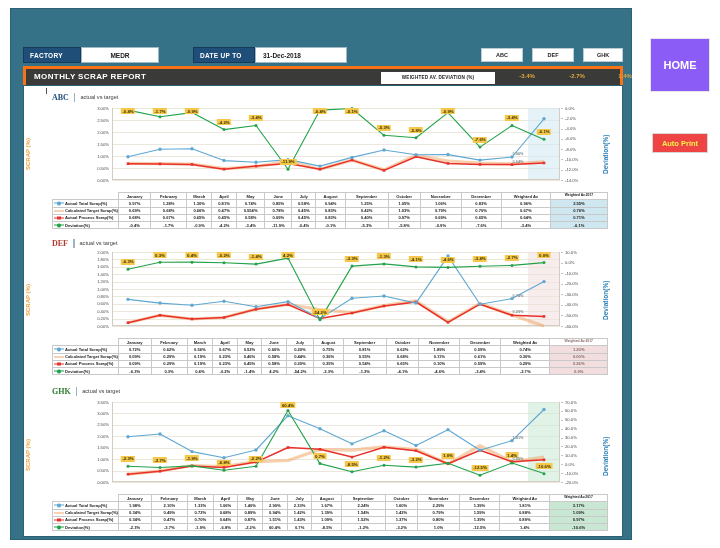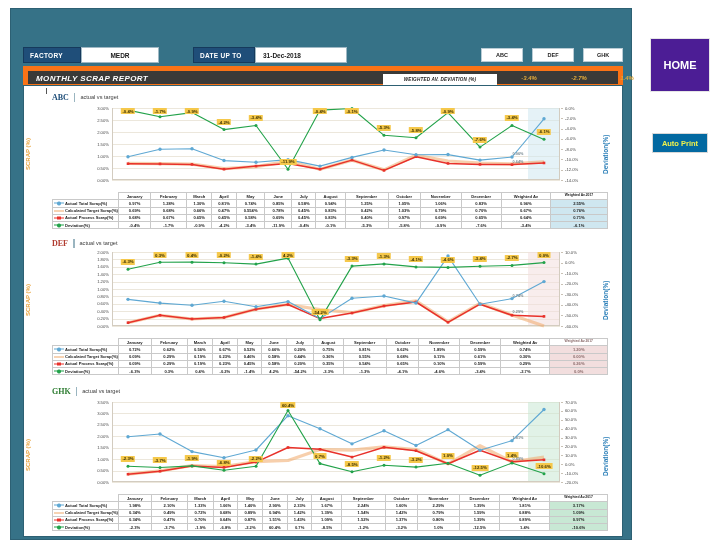--- a/index.html
+++ b/index.html
@@ -36,21 +36,21 @@
   }
   .nav-btn {
     position:absolute; height:14px; top:1px; background:#ffffff; color:#222;
     font-size:5.5px; font-weight:bold; display:flex; align-items:center;
     justify-content:center; border:1px solid #b9ccd5;
   }
 
   
   .band {
     position:absolute; left:12px; top:57px; width:600px; height:23px;
-    background:#3a3a38; border:5px solid #f97316;font-style:italic;
+    background:#3a3a38; border:3px solid #f97316;
   }
   .band-title {
     position:absolute; left:8px; top:3px; color:#ffffff;
     font-size:8px; font-weight:bold; letter-spacing:.4px;
   }
   .wad-box {
     position:absolute; left:355px; top:2.5px; width:114px; height:12px;
     background:#ffffff; color:#1a1a1a; font-size:4.6px; font-weight:bold;
     display:flex; align-items:center; justify-content:center;
     letter-spacing:.2px;
@@ -124,27 +124,27 @@
   .legmark i { position:absolute; left:0; top:1px; width:10px; height:1px; }
   .legmark b { position:absolute; left:3.2px; top:-0.2px; width:3.4px; height:3.4px; }
 
   .hl-col-abc { background:#cfe7f0; }
   .hl-col-def { background:#f2dede; color:#8a6a6a !important; }
   .hl-col-ghk { background:#c8e8d4; }
 
   
   .home-btn {
     position:absolute; left:650px; top:38px; width:60px; height:54px;
-    background:#4c1d95; color:#ffffff; font-size:11px; font-weight:bold;
+    background:#8b5cf6; color:#ffffff; font-size:11px; font-weight:bold;
     display:flex; align-items:center; justify-content:center;
     border:1px solid #e6e6e6;
   }
   .autoprint-btn {
     position:absolute; left:652px; top:133px; width:56px; height:20px;
-    background:#0369a1; color:#f2f24a; font-size:7.5px; font-weight:bold;
+    background:#ef4444; color:#f2f24a; font-size:7.5px; font-weight:bold;
     display:flex; align-items:center; justify-content:center;
     border:1px solid #d8d8d8;
   }
   .tick-mark-top { position:absolute; left:22px; top:2px; width:1px; height:6px; background:#555; }
 </style>
 </head>
 <body>
 
 <div class="page">
 

